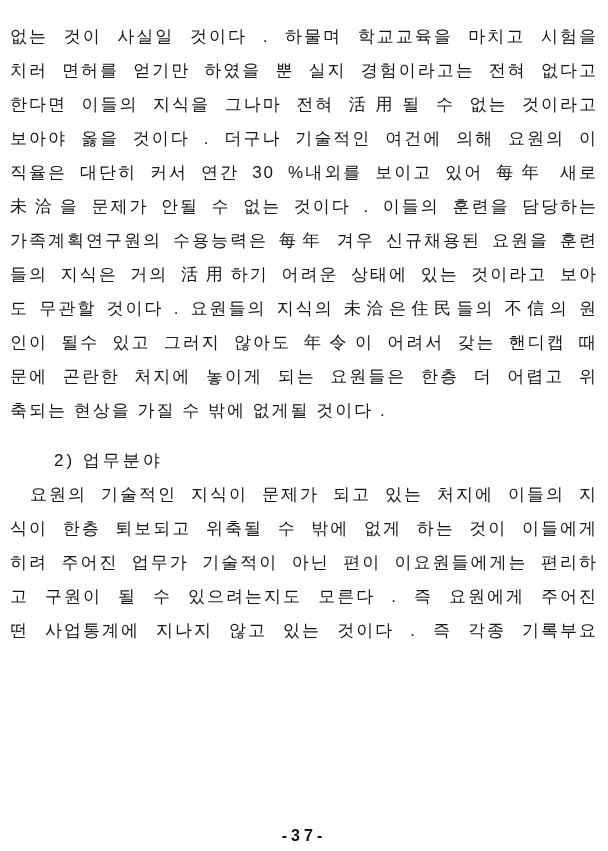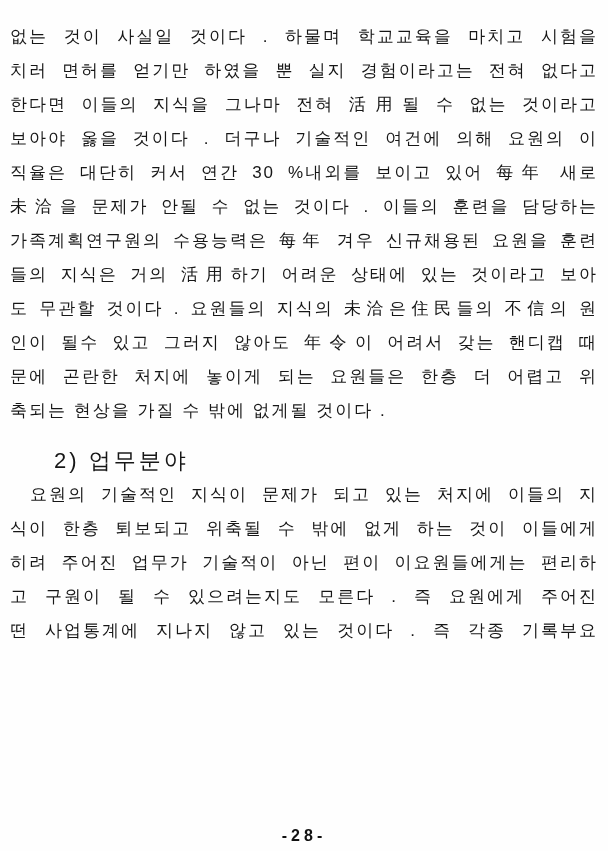--- a/index.html
+++ b/index.html
@@ -35,21 +35,21 @@
     text-align: center;
     text-align-last: left;
     -moz-text-align-last: left;
   }
   .line.indent {
     text-indent: 20px;
   }
   .section-heading {
     height: 34px;
     line-height: 34px;
-    font-size: 22px;
+    font-size: 17px;
     letter-spacing: 3px;
     margin-top: 16px;
     text-indent: 44px;
     text-align: left;
     white-space: nowrap;
   }
   .page-number {
     position: absolute;
     left: 0;
     right: 0;
@@ -80,15 +80,15 @@
   <div class="line last">축되는 현상을 가질 수 밖에 없게될 것이다 .</div>
 
   <div class="section-heading">2) 업무분야</div>
 
   <div class="line indent">요원의 기술적인 지식이 문제가 되고 있는 처지에 이들의 지</div>
   <div class="line">식이 한층 퇴보되고 위축될 수 밖에 없게 하는 것이 이들에게</div>
   <div class="line">히려 주어진 업무가 기술적이 아닌 편이 이요원들에게는 편리하</div>
   <div class="line">고 구원이 될 수 있으려는지도 모른다 . 즉 요원에게 주어진</div>
   <div class="line">떤 사업통계에 지나지 않고 있는 것이다 . 즉 각종 기록부요</div>
 
-  <div class="page-number">-28-</div>
+  <div class="page-number">-37-</div>
 
 </div>
 
 </body></html>

